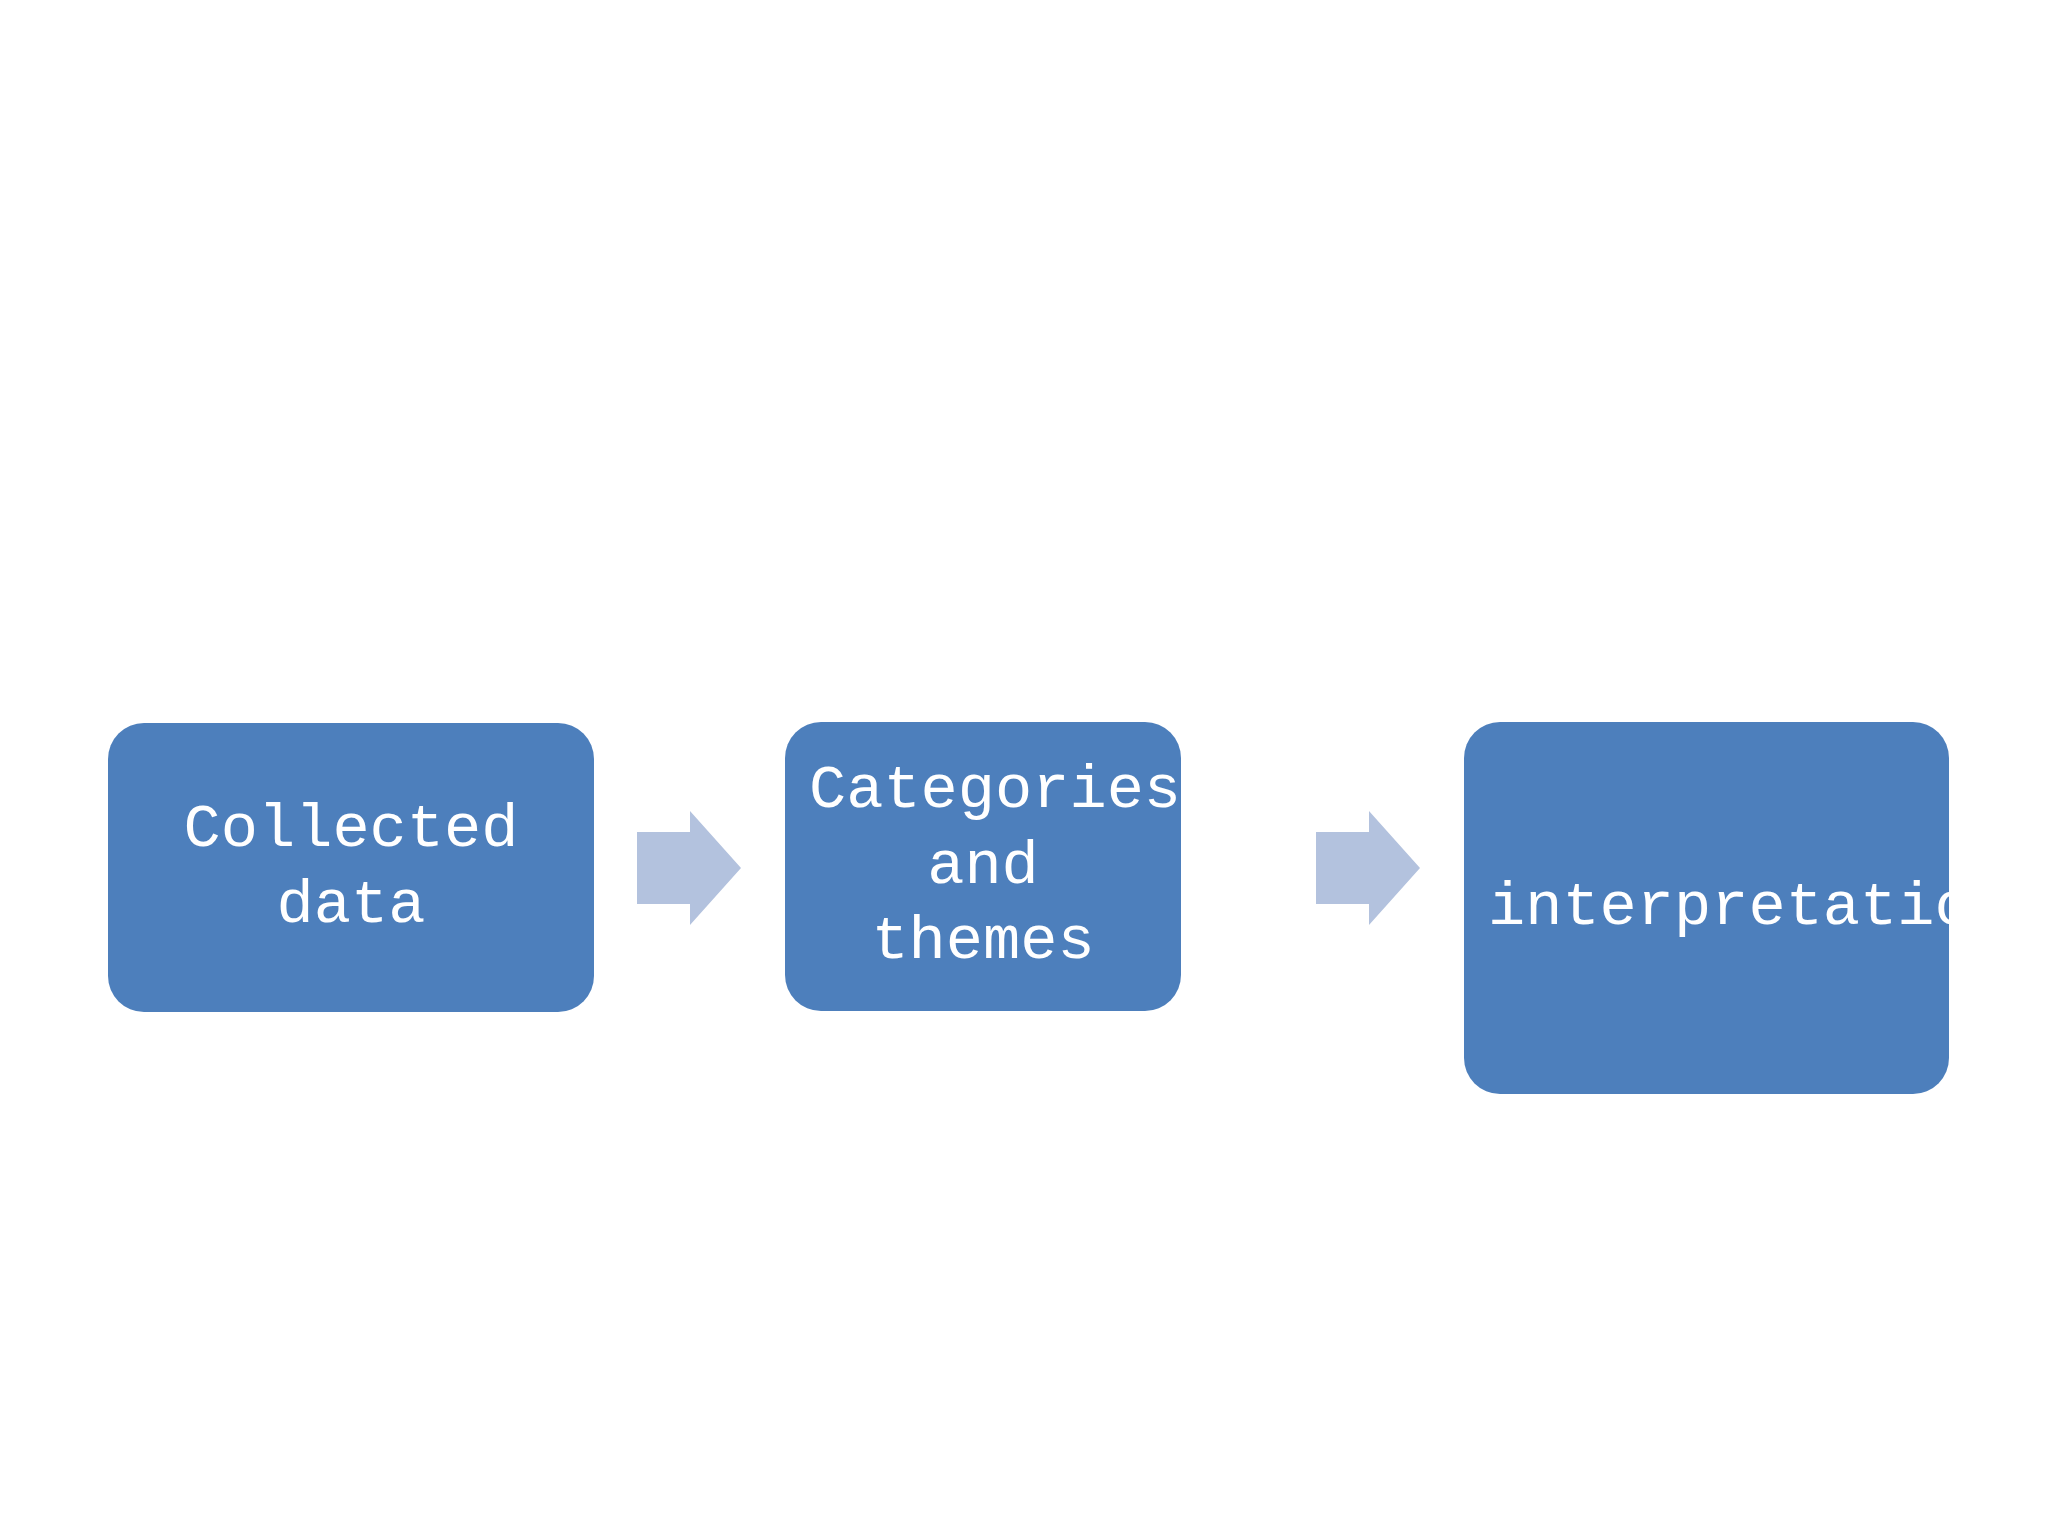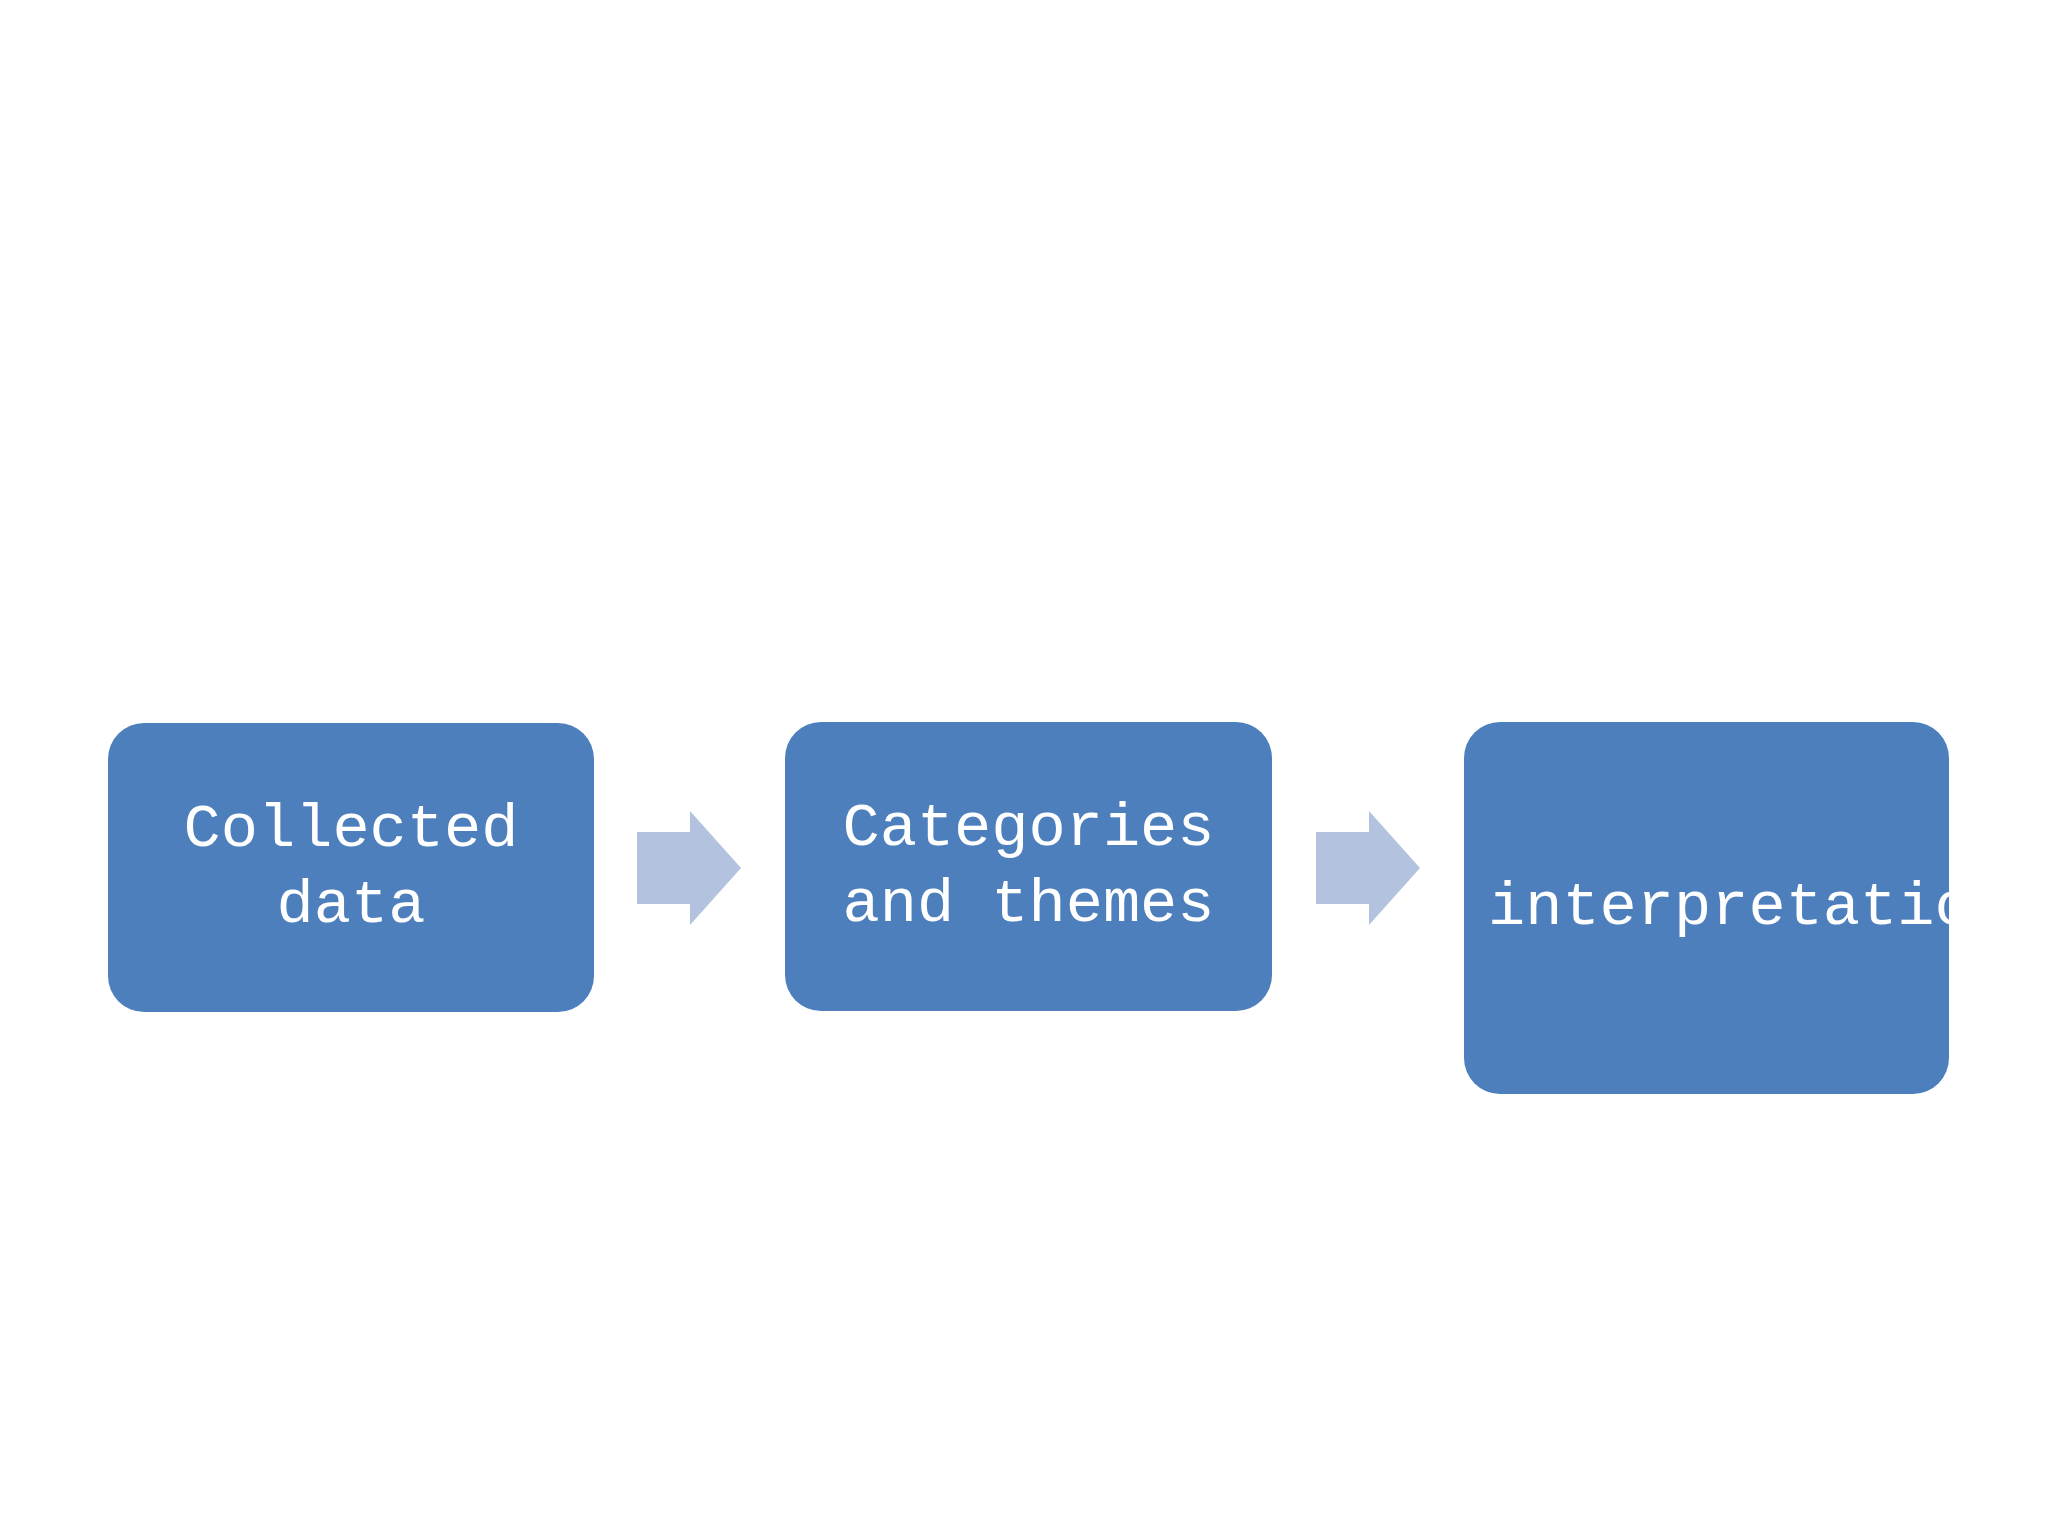--- a/index.html
+++ b/index.html
@@ -27,21 +27,21 @@
     font-size: 62px;
     line-height: 1.22;
     padding: 0 24px;
     box-sizing: border-box;
   }
   .flow-node .node-label {
     display: block;
     width: 100%;
   }
   #node-1 { left: 108px;  top: 723px; width: 486px; height: 289px; }
-  #node-2 { left: 785px;  top: 722px; width: 487px; height: 289px; }
+  #node-2 { left: 785px;  top: 722px; width: 396px; height: 289px; }
   #node-3 { left: 1464px; top: 722px; width: 485px; height: 372px; }
   .flow-arrow {
     position: absolute;
     width: 104px;
     height: 114px;
   }
   #arrow-1 { left: 637px;  top: 811px; }
   #arrow-2 { left: 1316px; top: 811px; }
 </style>
 </head>

